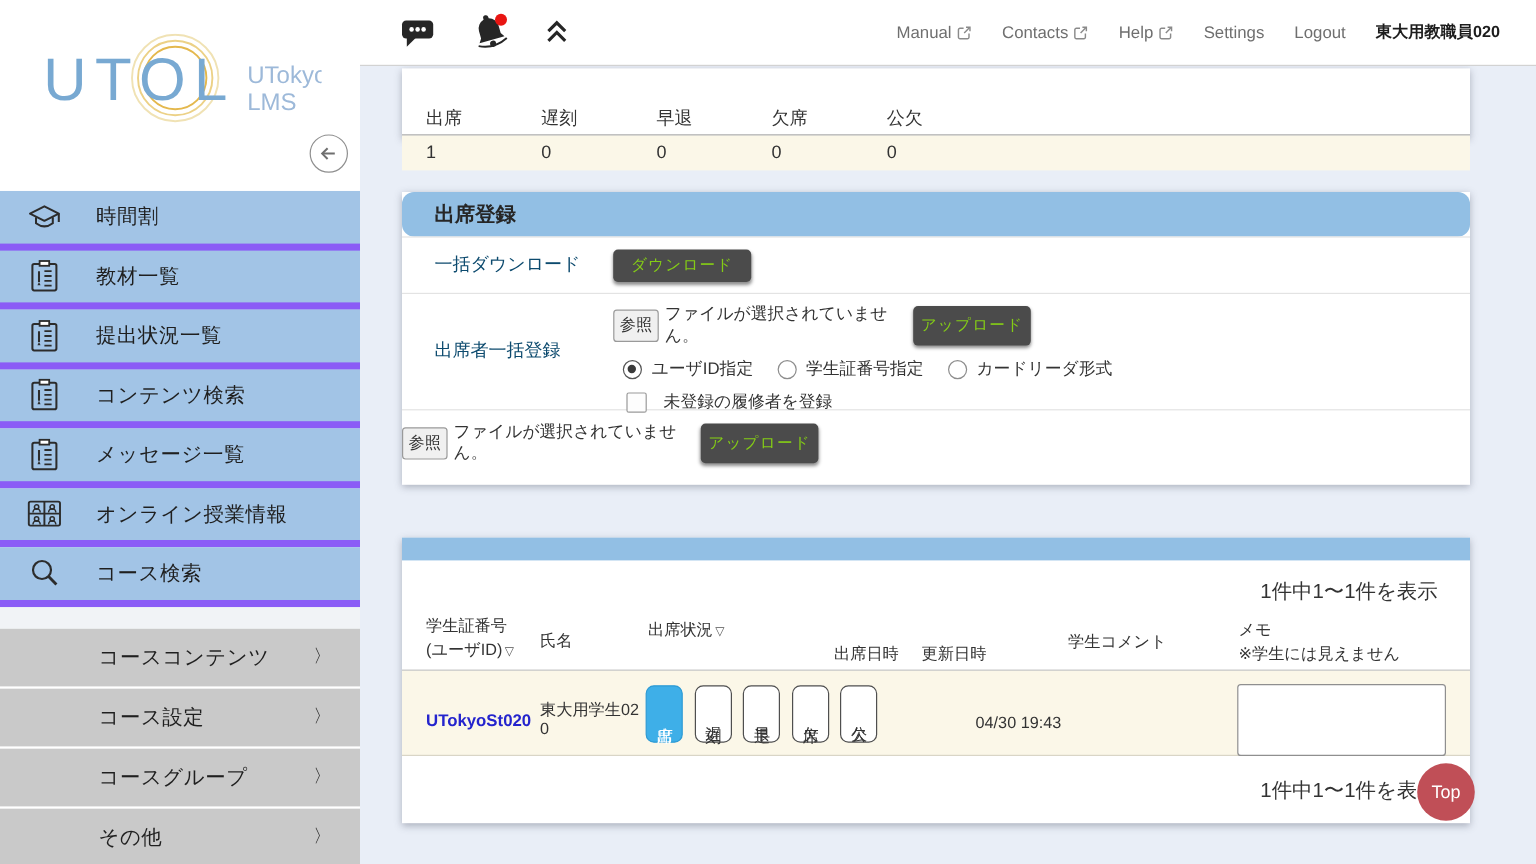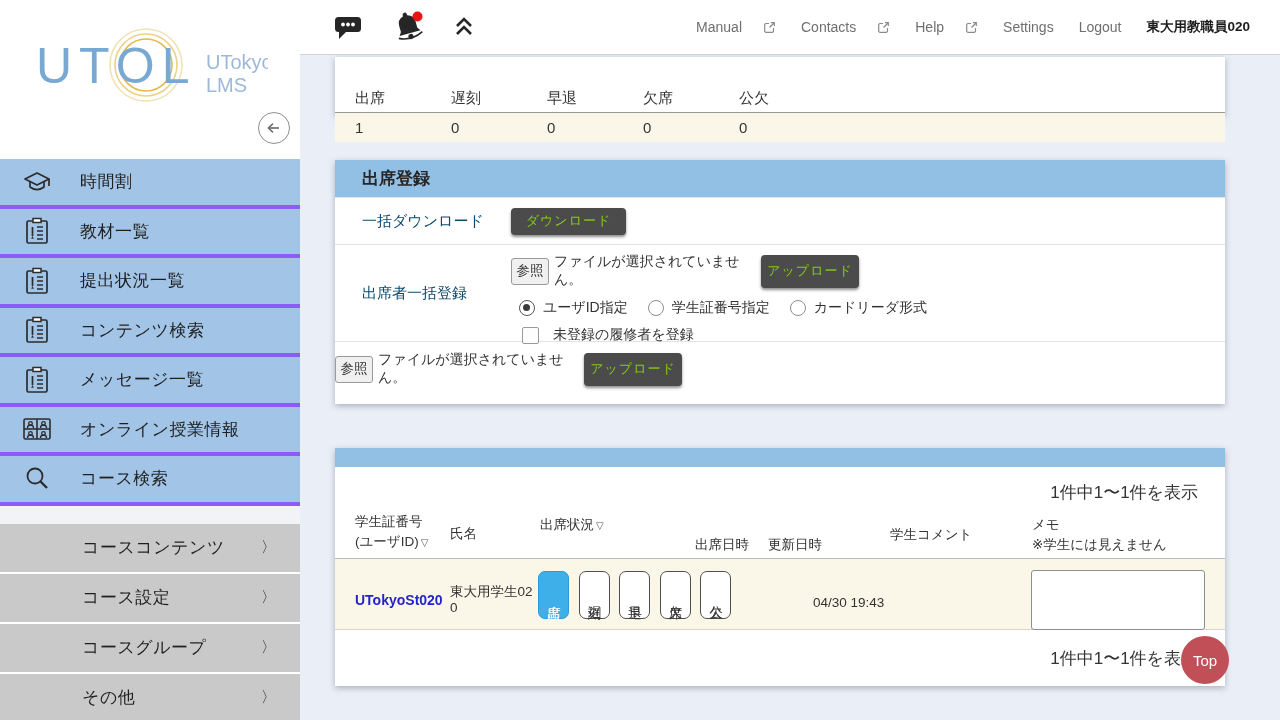--- a/index.html
+++ b/index.html
@@ -17,21 +17,21 @@
     background: #ffffff; z-index: 5; overflow: hidden;
   }
   .logo-area { position: relative; height: 159px; background: #fff; }
   .logo-svg { position: absolute; left: 28px; top: 28px; }
   .collapse-btn {
     position: absolute; right: 10px; top: 112px; width: 32px; height: 32px;
     border-radius: 50%; border: 1.5px solid #8f8f8f; background: #fff;
     display: flex; align-items: center; justify-content: center; cursor: pointer;
   }
   .side-item {
-    height: 49.5px; background: #a2c4e6; border-bottom: 4px solid #8b5cf6;
+    height: 49.5px; background: #a2c4e6; border-bottom: 6px solid #8b5cf6;
     display: flex; align-items: center; padding-left: 20px; cursor: pointer;
   }
   .side-item .ic { width: 34px; height: 30px; display: flex; align-items: center; justify-content: center; }
   .side-item .lbl { margin-left: 26px; font-size: 17px; font-weight: 500; color: #1f1f1f; letter-spacing: 0.5px; }
   .side-strip { height: 18px; background: #f1f3f6; }
   .course-item {
     height: 50px; background: #c9c9c9; border-bottom: 2px solid #fff;
     display: flex; align-items: center; padding-left: 82px; position: relative; cursor: pointer;
   }
   .course-item .lbl { font-size: 17px; font-weight: 500; color: #1f1f1f; letter-spacing: 0.5px; }
@@ -39,41 +39,41 @@
 
   
   .topbar {
     position: absolute; left: 300px; top: 0; width: 980px; height: 55px;
     background: #fff; border-bottom: 1px solid #d2d2d2;
     display: flex; align-items: center; z-index: 4;
   }
   .topbar-left { display: flex; align-items: center; gap: 26px; margin-left: 32px; }
   .tb-iconbtn { position: relative; display: flex; align-items: center; justify-content: center; cursor: pointer; }
   .topbar-right { margin-left: auto; display: flex; align-items: center; gap: 25px; padding-right: 30px; }
-  .tb-link { display: flex; align-items: center; gap: 21px; font-size: 14px; color: #6f6f6f; cursor: pointer; }
+  .tb-link { display: flex; align-items: center; gap: 4px; font-size: 14px; color: #6f6f6f; cursor: pointer; }
   .tb-user { font-size: 13.5px; font-weight: bold; color: #1c1c1c; }
 
   
   .card {
     position: absolute; left: 335px; width: 890px; background: #fff;
     box-shadow: 0 2px 6px rgba(70, 76, 95, 0.38);
   }
 
   
   .card-summary { top: 57px; height: 58px; }
   .sum-row { display: flex; align-items: center; }
   .sum-head { height: 28px; border-bottom: 1px solid #989898; margin-top: 28px; }
   .sum-cell { width: 96px; padding-left: 20px; font-size: 15px; color: #333; }
   .sum-vals { height: 29px; background: #fbf7e8; }
 
   
   .card-form { top: 160px; height: 244px; }
   .form-title {
     height: 37px; background: #92bfe4; display: flex; align-items: center;
-    padding-left: 27px; font-size: 17px; font-weight: bold; color: #262626;
+    padding-left: 27px; font-size: 17px; font-weight: bold; color: #262626; border-radius: 10px;
   }
   .form-row { display: flex; border-top: 1px solid #e3e3e3; }
   .form-row:first-of-type { border-top: none; }
   .form-label { width: 176px; padding: 0 10px 0 27px; font-size: 15px; color: #0c4a6e; line-height: 1.25; }
   .row1 { height: 47px; align-items: center; }
   .row2 { height: 97px; }
   .row3 { height: 63px; }
   .row2 .form-label, .row3 .form-label { display: flex; align-items: center; }
   .form-content { flex: 1; }
   .btn-dark {

